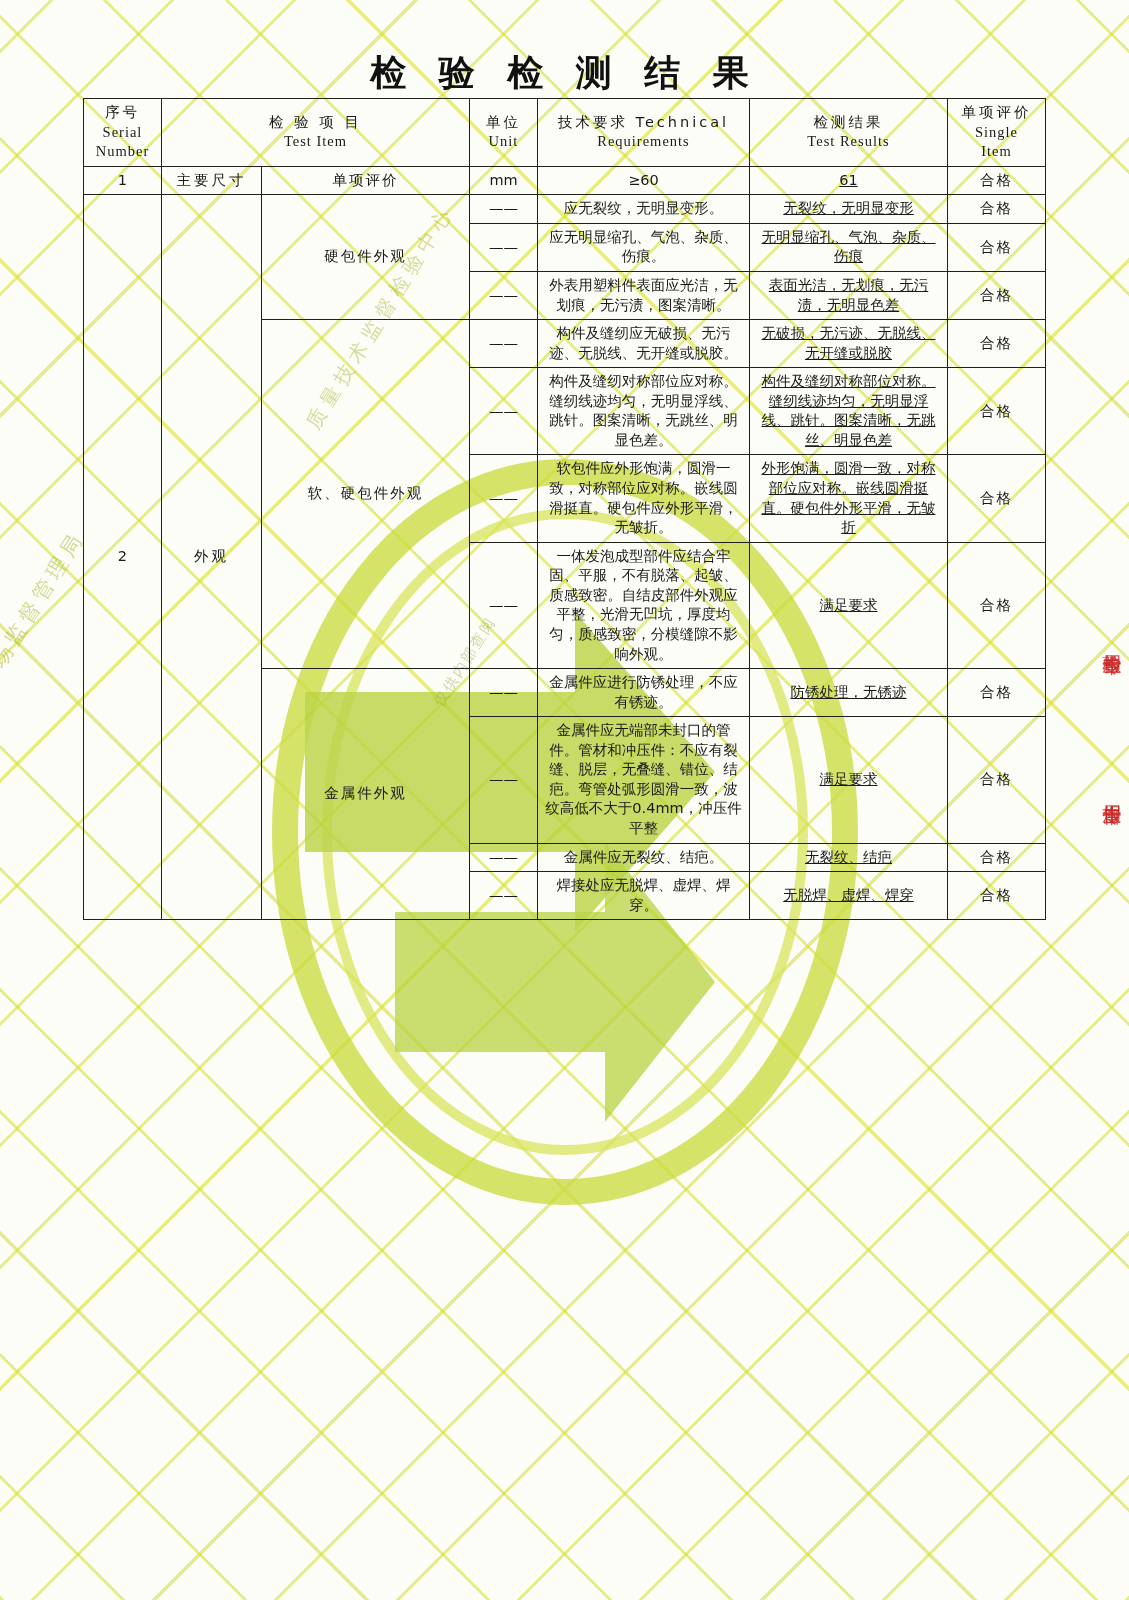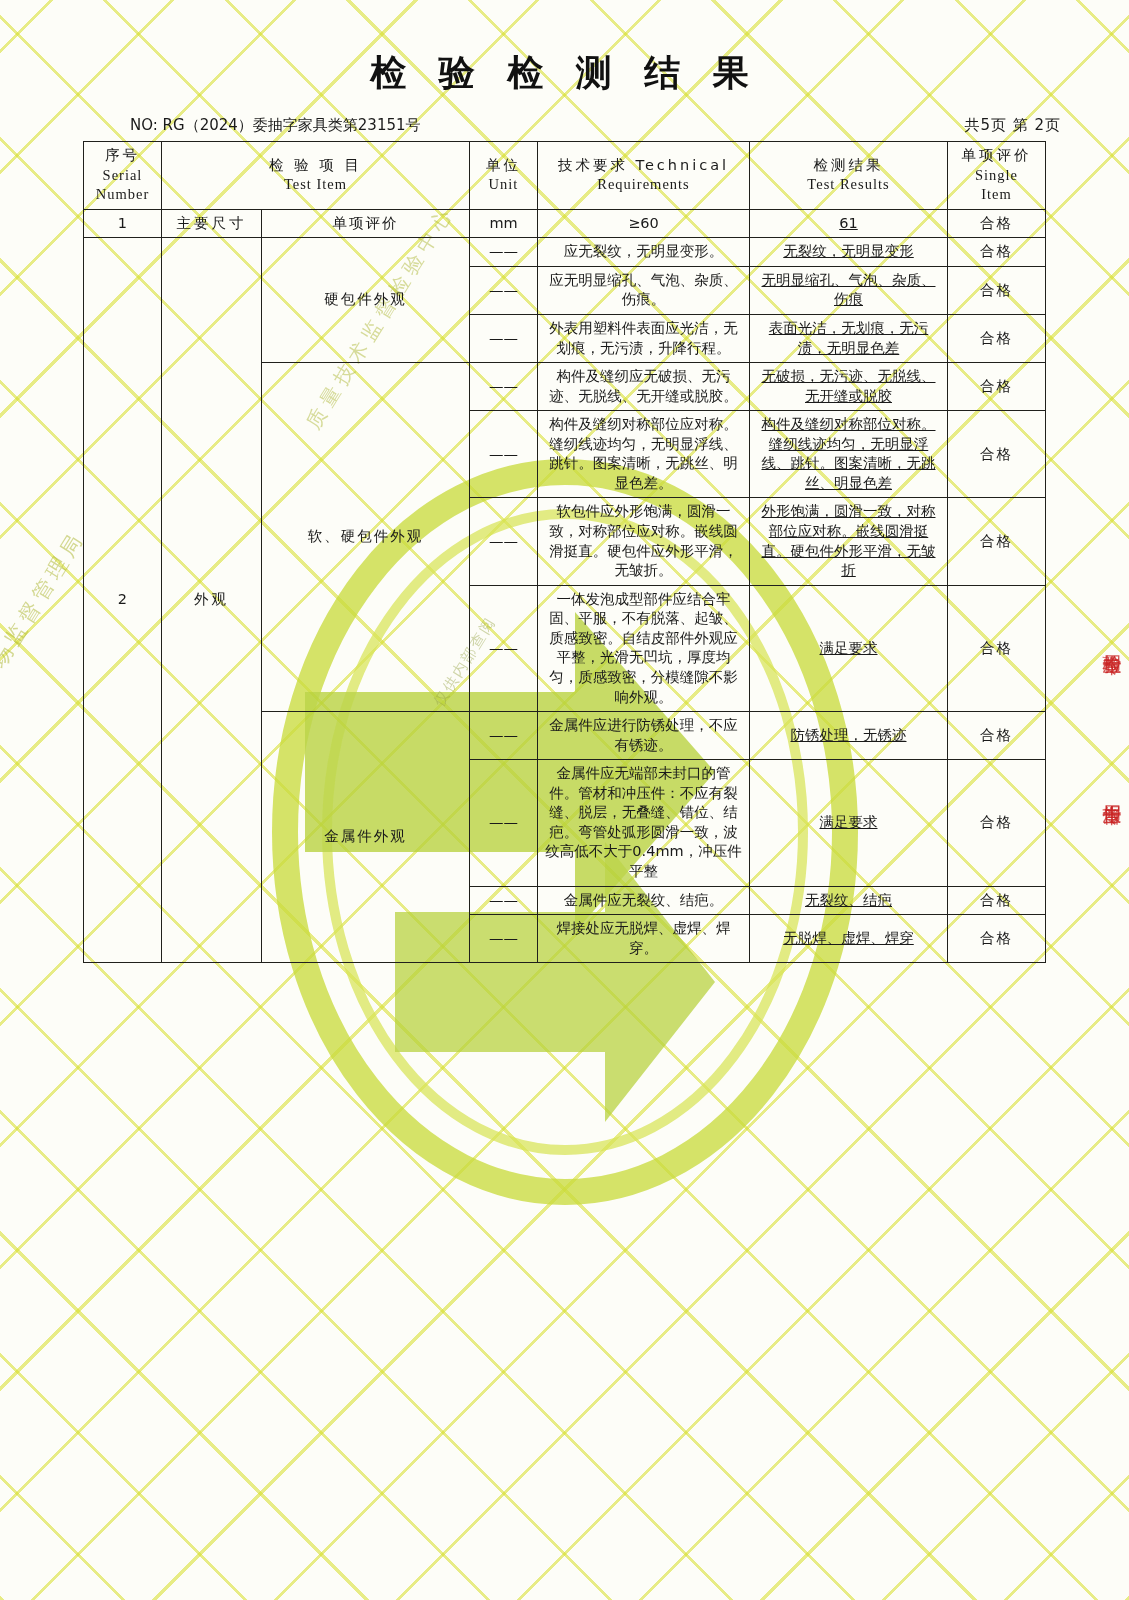--- a/index.html
+++ b/index.html
@@ -174,24 +174,20 @@
   <div class="wm-rot">徐州市市场监督管理局</div>
   <div class="wm-rot3">仅供内部查阅</div>
 
   <div class="stamp s1">检验专用章</div>
   <div class="stamp s2">报告专用章</div>
 
   <div class="content">
 
     <div class="doc-title">检 验 检 测 结 果</div>
 
-    <div class="meta-row">
-      <div class="meta-no">NO: RG（2024）委抽字家具类第23151号</div>
-      <div class="meta-page">共5页 第 2页</div>
-    </div>
 
     <table class="results">
       <colgroup>
         <col class="col-serial">
           <col class="col-cat">
           <col class="col-item">
         <col class="col-unit">
           <col class="col-req">
           <col class="col-res">
           <col class="col-eval">
@@ -248,21 +244,21 @@
           <td class="eval">合格</td>
         </tr>
         <tr>
           <td class="dash">——</td>
           <td class="req">应无明显缩孔、气泡、杂质、伤痕。</td>
           <td class="res">无明显缩孔、气泡、杂质、伤痕</td>
           <td class="eval">合格</td>
         </tr>
         <tr>
           <td class="dash">——</td>
-          <td class="req">外表用塑料件表面应光洁，无划痕，无污渍，升降行程。</td>
+          <td class="req">外表用塑料件表面应光洁，无划痕，无污渍，图案清晰。</td>
           <td class="res">表面光洁，无划痕，无污渍，无明显色差</td>
           <td class="eval">合格</td>
         </tr>
 
         <tr>
           <td class="itemname" rowspan="4">软、硬包件外观</td>
           <td class="dash">——</td>
           <td class="req">构件及缝纫应无破损、无污迹、无脱线、无开缝或脱胶。</td>
           <td class="res">无破损，无污迹、无脱线、无开缝或脱胶</td>
           <td class="eval">合格</td>

